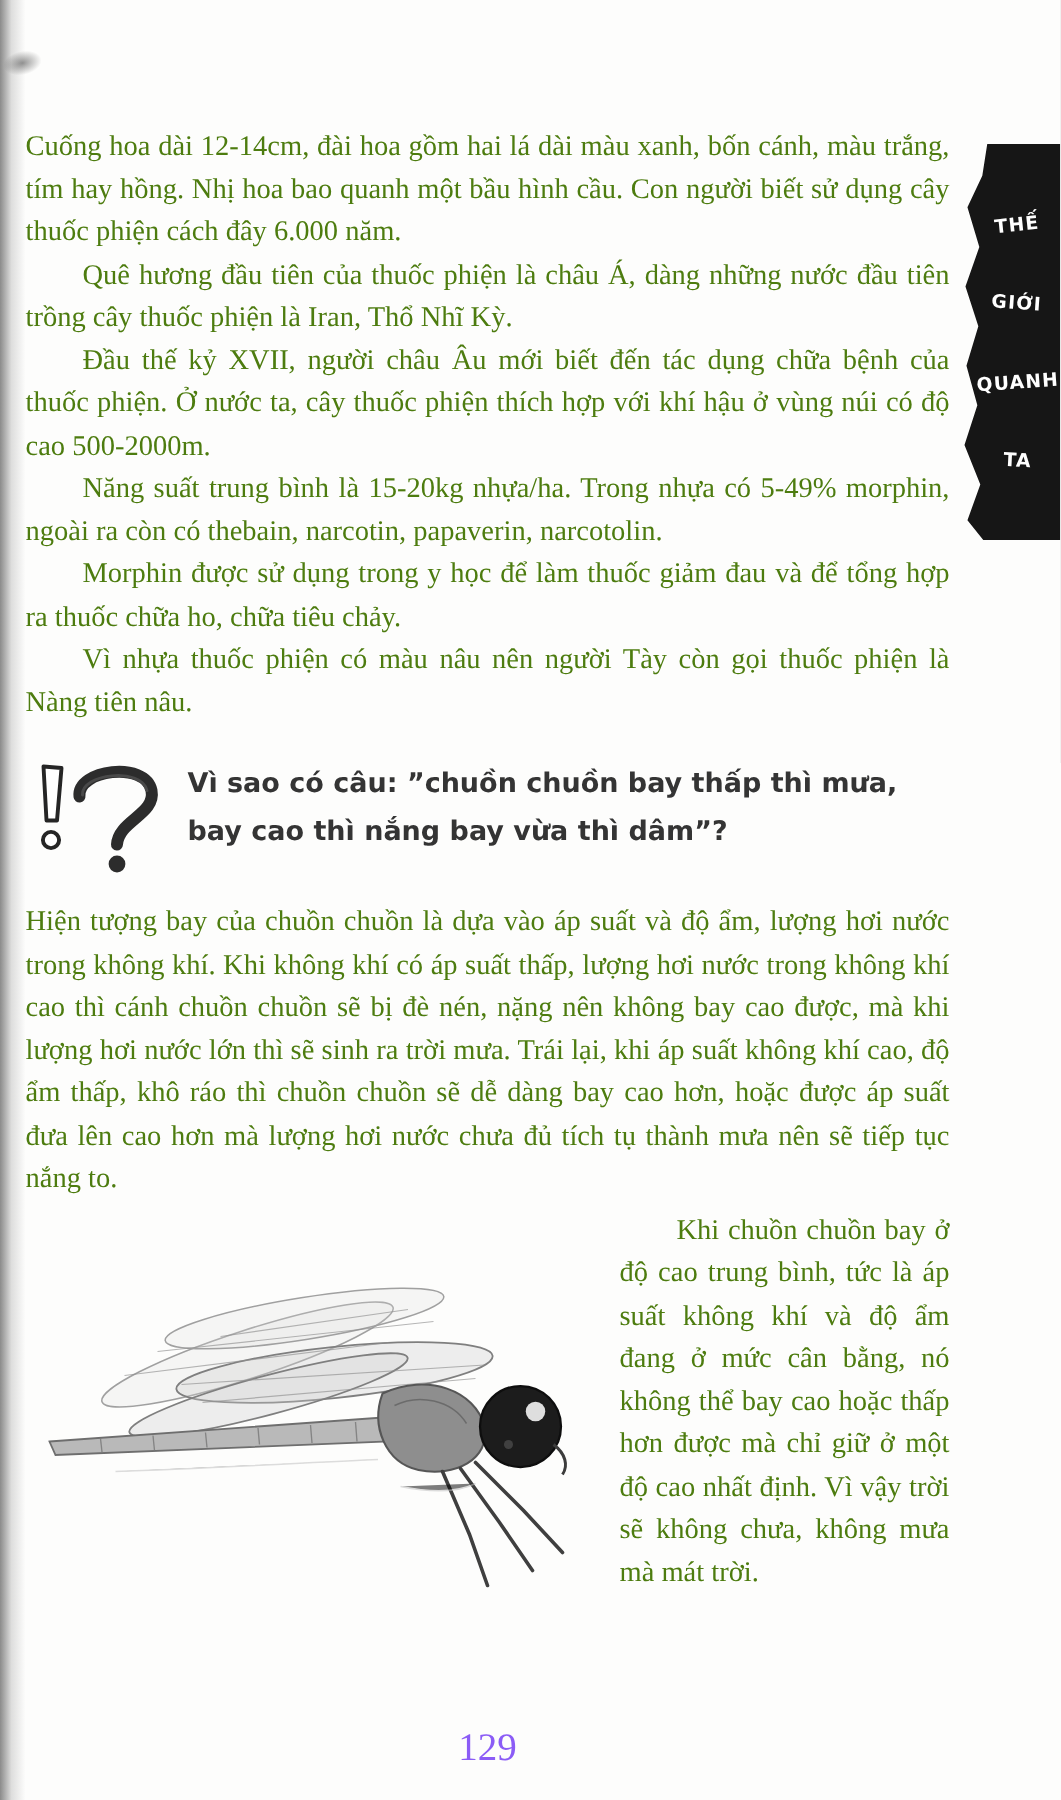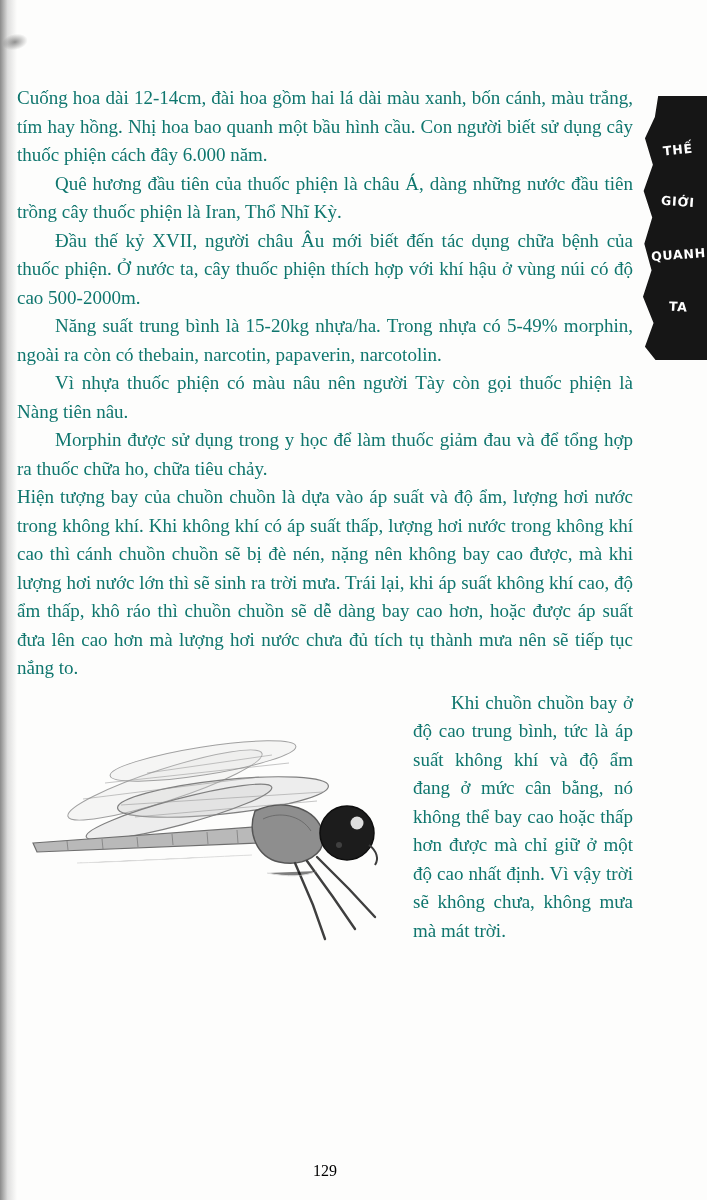--- a/index.html
+++ b/index.html
@@ -33,21 +33,21 @@
   .side-tab .w0 { transform:rotate(-6deg); }
   .side-tab .w1 { transform:rotate(4deg); }
   .side-tab .w2 { transform:rotate(-4deg); }
   .side-tab .w3 { transform:rotate(3deg); }
 
   .content {
     position:absolute; left:17px; top:84px; width:616px;
   }
   .content p {
     margin:0; font-size:19px; line-height:28.5px;
-    text-align:justify; text-indent:38px; color:#0f766e;
+    text-align:justify; text-indent:38px; color:#4d7c0f;
   }
   .content p.no-indent { text-indent:0; }
 
   .question {
     display:flex; align-items:flex-start; gap:16px;
     margin:22px 0 18px 0;
   }
   .q-icon { flex:0 0 92px; width:92px; height:78px; }
   .q-text {
     font-family:"DejaVu Sans", sans-serif; font-weight:bold;
@@ -58,21 +58,21 @@
   .wrap-section { margin-top:6px; }
   .wrap-section::after { content:""; display:block; clear:both; }
   .dragonfly {
     float:left; width:386px; height:272px; margin:4px 10px 0 0;
   }
   .dragonfly svg { width:100%; height:100%; }
   .wrap-text { text-indent:0; }
 
   .page-number {
     position:absolute; left:17px; width:616px; bottom:20px;
-    text-align:center; font-size:16px; color:#000000;
+    text-align:center; font-size:26px; color:#8b5cf6;
     font-family:"Liberation Serif", serif;
   }
 </style>
 </head>
 <body>
 
 <div class="page">
 
   <div class="scan-edge"></div>
   <div class="smudge"></div>
@@ -83,23 +83,37 @@
     <span class="w2">QUANH</span>
     <span class="w3">TA</span>
   </aside>
 
   <main class="content">
 
     <p class="no-indent">Cuống hoa dài 12-14cm, đài hoa gồm hai lá dài màu xanh, bốn cánh, màu trắng, tím hay hồng. Nhị hoa bao quanh một bầu hình cầu. Con người biết sử dụng cây thuốc phiện cách đây 6.000 năm.</p>
     <p>Quê hương đầu tiên của thuốc phiện là châu Á, dàng những nước đầu tiên trồng cây thuốc phiện là Iran, Thổ Nhĩ Kỳ.</p>
     <p>Đầu thế kỷ XVII, người châu Âu mới biết đến tác dụng chữa bệnh của thuốc phiện. Ở nước ta, cây thuốc phiện thích hợp với khí hậu ở vùng núi có độ cao 500-2000m.</p>
     <p>Năng suất trung bình là 15-20kg nhựa/ha. Trong nhựa có 5-49% morphin, ngoài ra còn có thebain, narcotin, papaverin, narcotolin.</p>
+    <p>Morphin được sử dụng trong y học để làm thuốc giảm đau và để tổng hợp ra thuốc chữa ho, chữa tiêu chảy.</p>
     <p>Vì nhựa thuốc phiện có màu nâu nên người Tày còn gọi thuốc phiện là Nàng tiên nâu.</p>
-    <p>Morphin được sử dụng trong y học để làm thuốc giảm đau và để tổng hợp ra thuốc chữa ho, chữa tiêu chảy.</p>
 
+    <div class="question">
+      <div class="q-icon">
+        <svg viewBox="0 0 92 78" xmlns="http://www.w3.org/2000/svg">
+
+          <path d="M12 6 L24 7 L21 42 L14 42 Z" fill="#ffffff" stroke="#252525" stroke-width="2.6" stroke-linejoin="round"></path>
+          <circle cx="17" cy="55" r="5.4" fill="#ffffff" stroke="#252525" stroke-width="2.6"></circle>
+
+          <path d="M36 26 C34 8, 80 2, 84 22 C87 38, 62 42, 61 58" fill="none" stroke="#2c2c2c" stroke-width="8" stroke-linecap="round"></path>
+          <path d="M38 25 C37 11, 77 6, 81 22" fill="none" stroke="#555555" stroke-width="2" stroke-linecap="round" opacity="0.7"></path>
+          <circle cx="61" cy="71" r="5.6" fill="#2c2c2c"></circle>
+        </svg>
+      </div>
+      <div class="q-text">Vì sao có câu: ”chuồn chuồn bay thấp thì mưa, bay cao thì nắng bay vừa thì dâm”?</div>
+    </div>
 
     <p class="no-indent">Hiện tượng bay của chuồn chuồn là dựa vào áp suất và độ ẩm, lượng hơi nước trong không khí. Khi không khí có áp suất thấp, lượng hơi nước trong không khí cao thì cánh chuồn chuồn sẽ bị đè nén, nặng nên không bay cao được, mà khi lượng hơi nước lớn thì sẽ sinh ra trời mưa. Trái lại, khi áp suất không khí cao, độ ẩm thấp, khô ráo thì chuồn chuồn sẽ dễ dàng bay cao hơn, hoặc được áp suất đưa lên cao hơn mà lượng hơi nước chưa đủ tích tụ thành mưa nên sẽ tiếp tục nắng to.</p>
 
     <div class="wrap-section">
       <div class="dragonfly">
         <svg viewBox="0 0 386 272" xmlns="http://www.w3.org/2000/svg">
 
           <g stroke="#a0a0a0" stroke-width="1" fill="#d9d9d9" fill-opacity="0.22">
             <ellipse cx="148" cy="92" rx="102" ry="16" transform="rotate(-18 148 92)"></ellipse>
             <ellipse cx="186" cy="68" rx="94" ry="14" transform="rotate(-9 186 68)"></ellipse>

